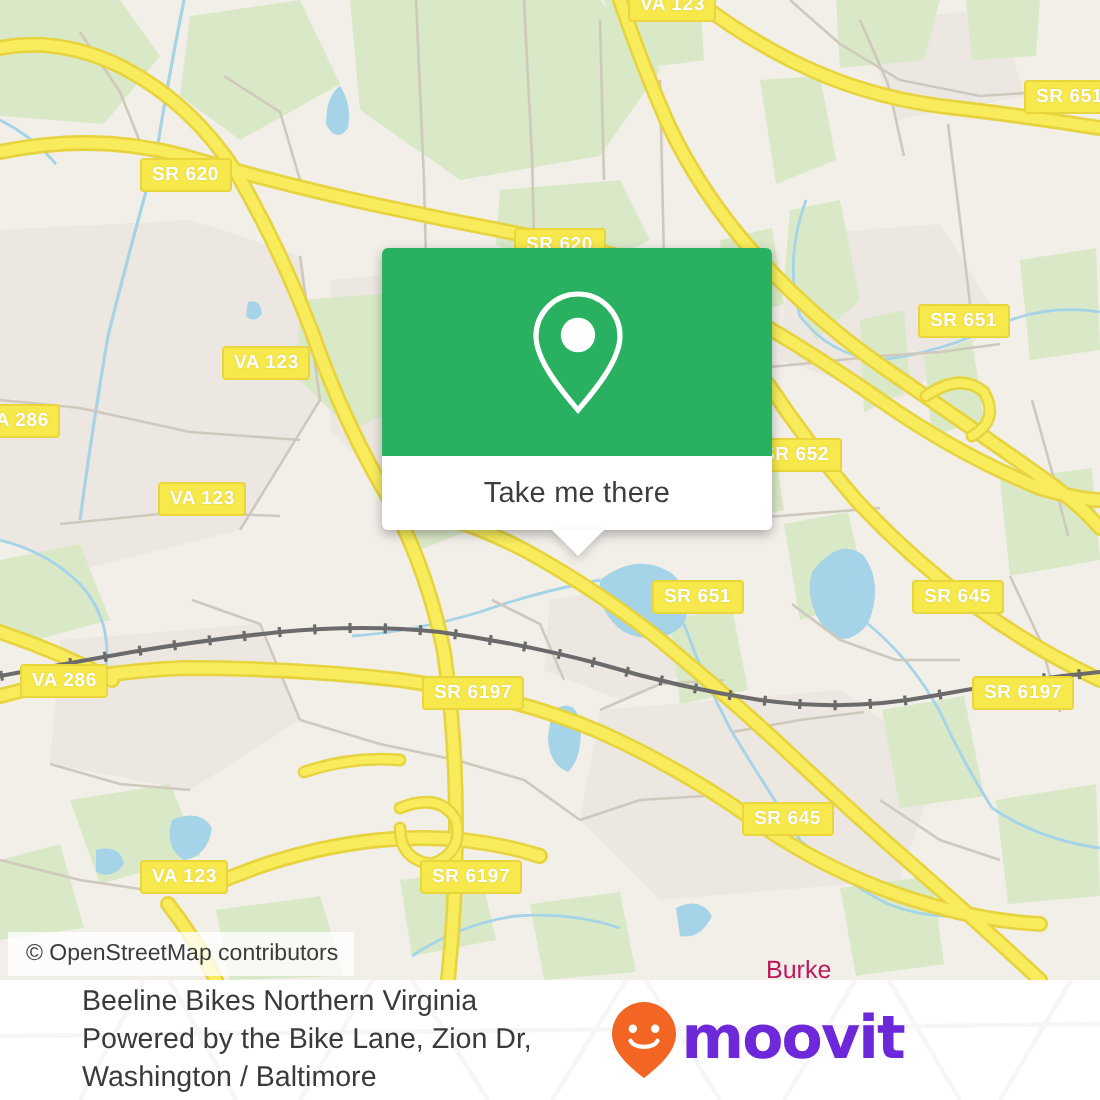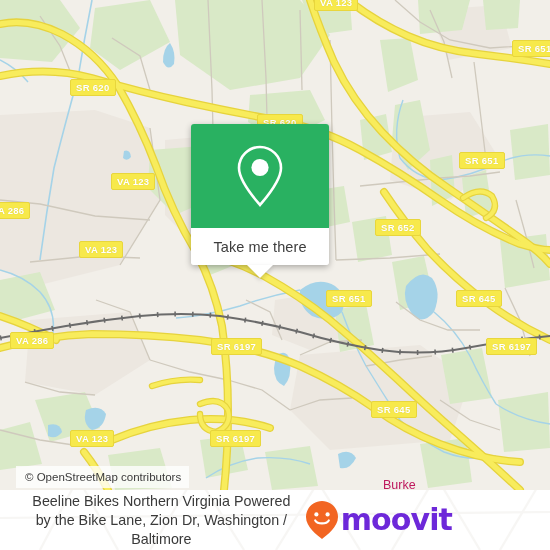--- a/index.html
+++ b/index.html
@@ -53,37 +53,37 @@
     position: absolute;
     color: #be185d;
     font-family: "Liberation Sans", sans-serif;
     font-size: 12.5px;
     white-space: nowrap;
   }
 
   
   #osm-attribution {
     position: absolute;
-    left: 16px;
+    left: 4px;
     top: 466px;
     background: rgba(255,255,255,0.78);
     color: #3b3b3b;
     font-family: "Liberation Sans", sans-serif;
     font-size: 11.5px;
     line-height: 14px;
     padding: 4px 8px 4px 9px;
     white-space: nowrap;
   }
 
   
   #place-card {
     position: absolute;
     left: 191px;
     top: 124px;
-    width: 138px;
+    width: 195px;
     height: 141px;
     border-radius: 3px;
     box-shadow: 0 2px 6px rgba(0,0,0,0.30);
     overflow: visible;
     z-index: 40;
   }
   #place-card-top {
     width: 100%;
     height: 104px;
     background: #29b161;
@@ -134,23 +134,22 @@
     left: 0; top: -22px;
     width: 550px; height: 82px;
     opacity: .16;
   }
   #footer-inner {
     position: absolute;
     left: 0; top: 0;
     width: 464px; height: 60px;
     display: flex;
     align-items: center;
-    padding: 0 12px 0 24px;
+    padding: 0 12px 0 41px;
     box-sizing: border-box;
-    text-align: center;
   }
   #footer-title {
     flex: 1 1 auto;
     color: #3a3a3a;
     font-family: "Liberation Sans", sans-serif;
     font-size: 14.3px;
     line-height: 19px;
     padding-right: 6px;
   }
   #moovit-logo {

